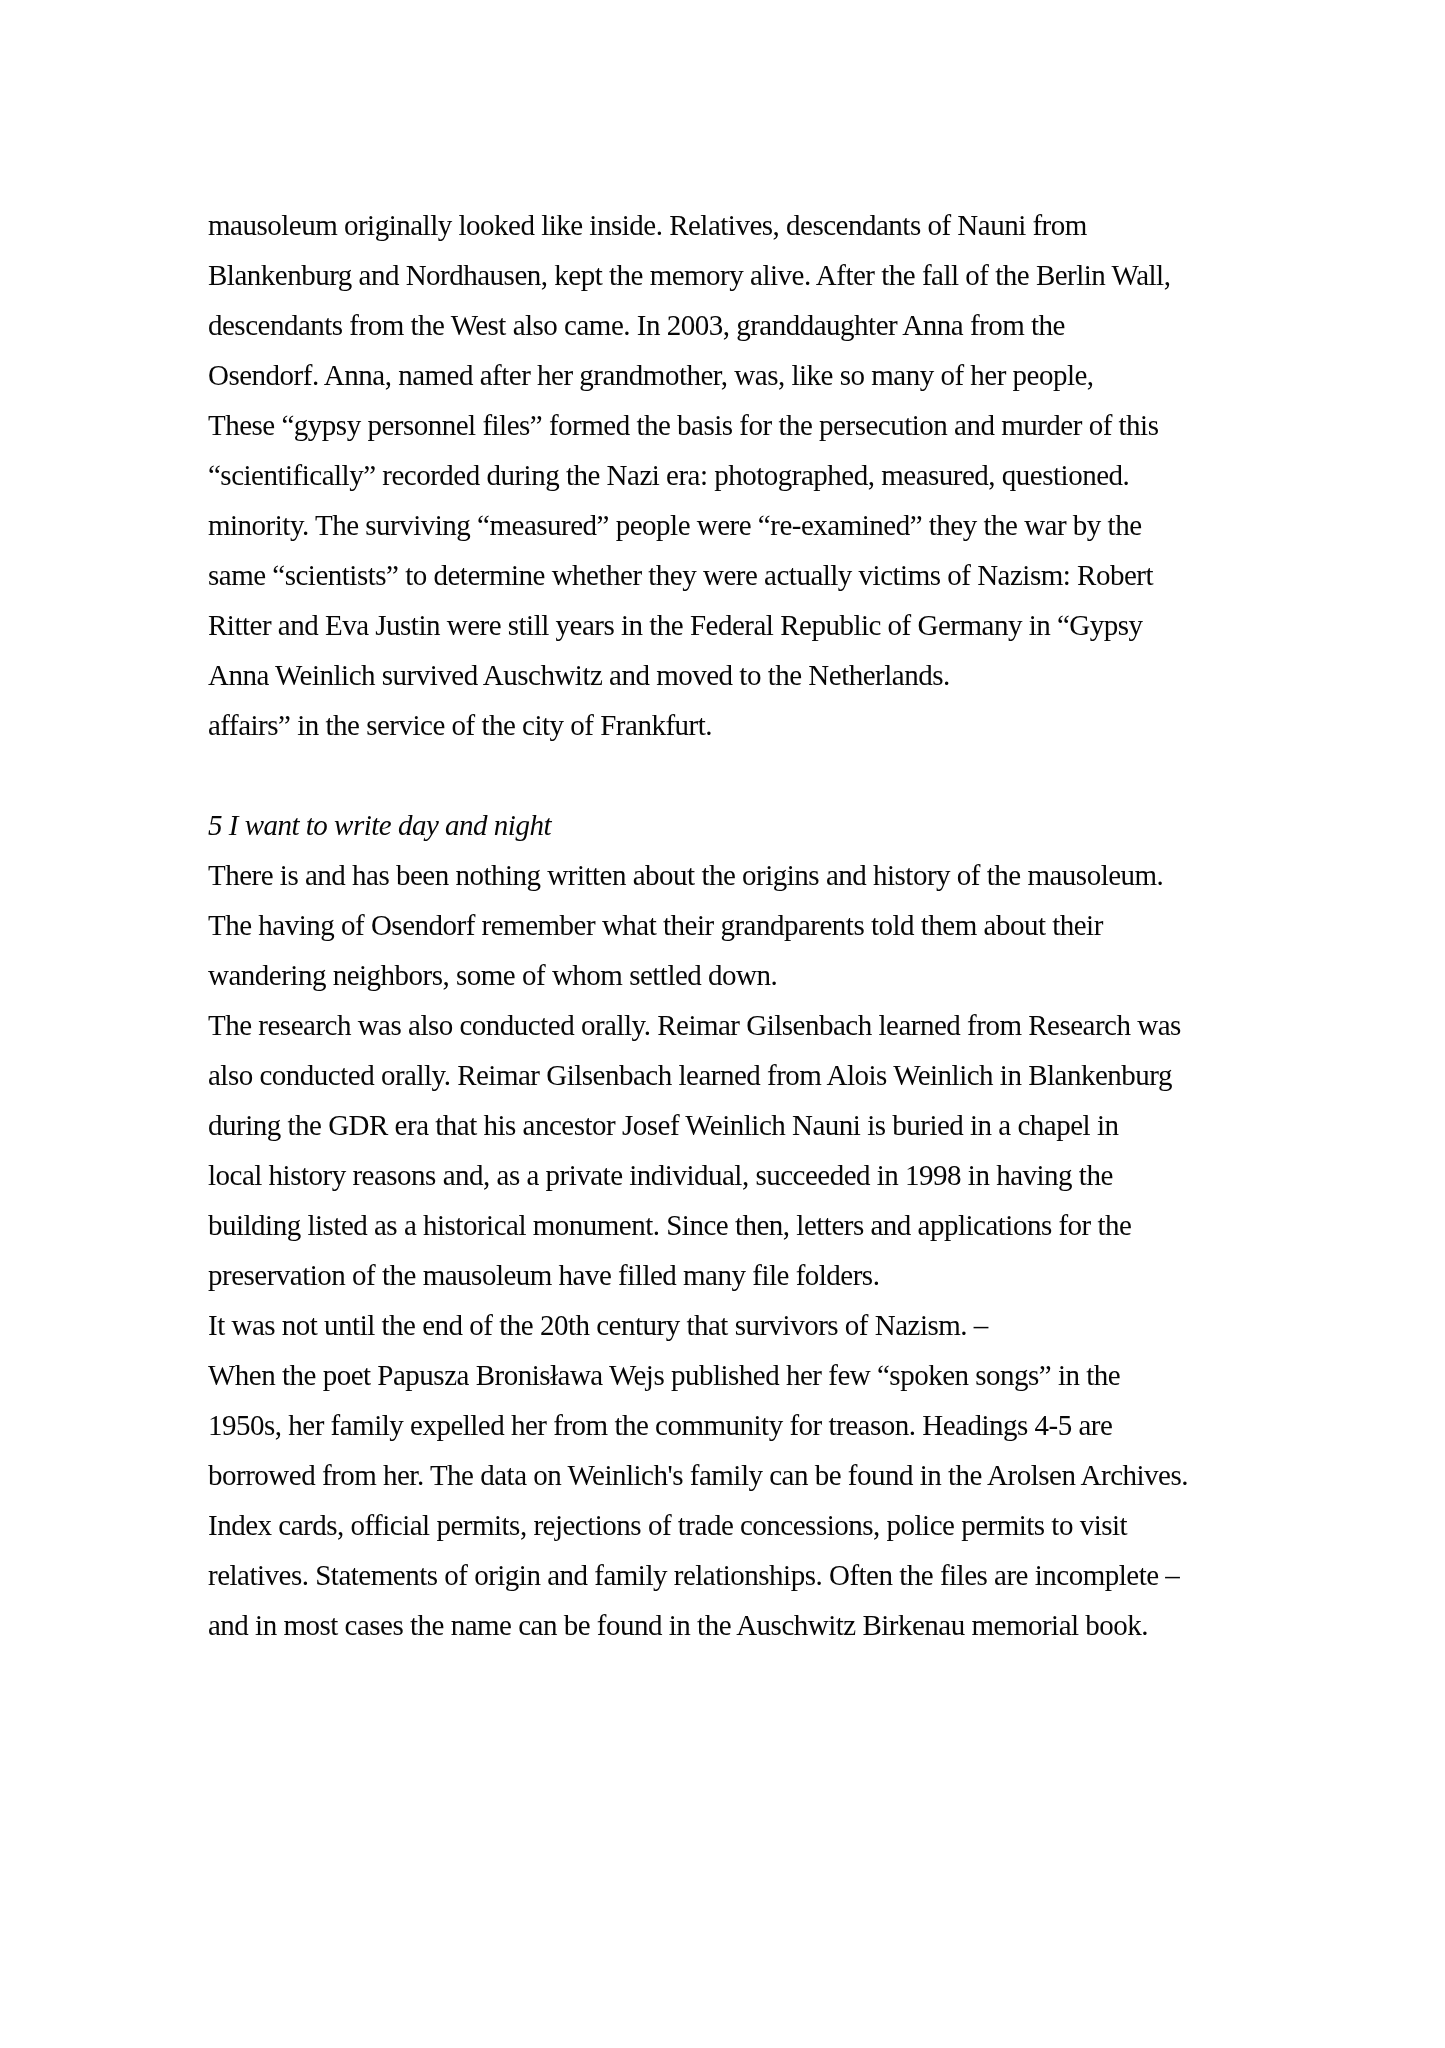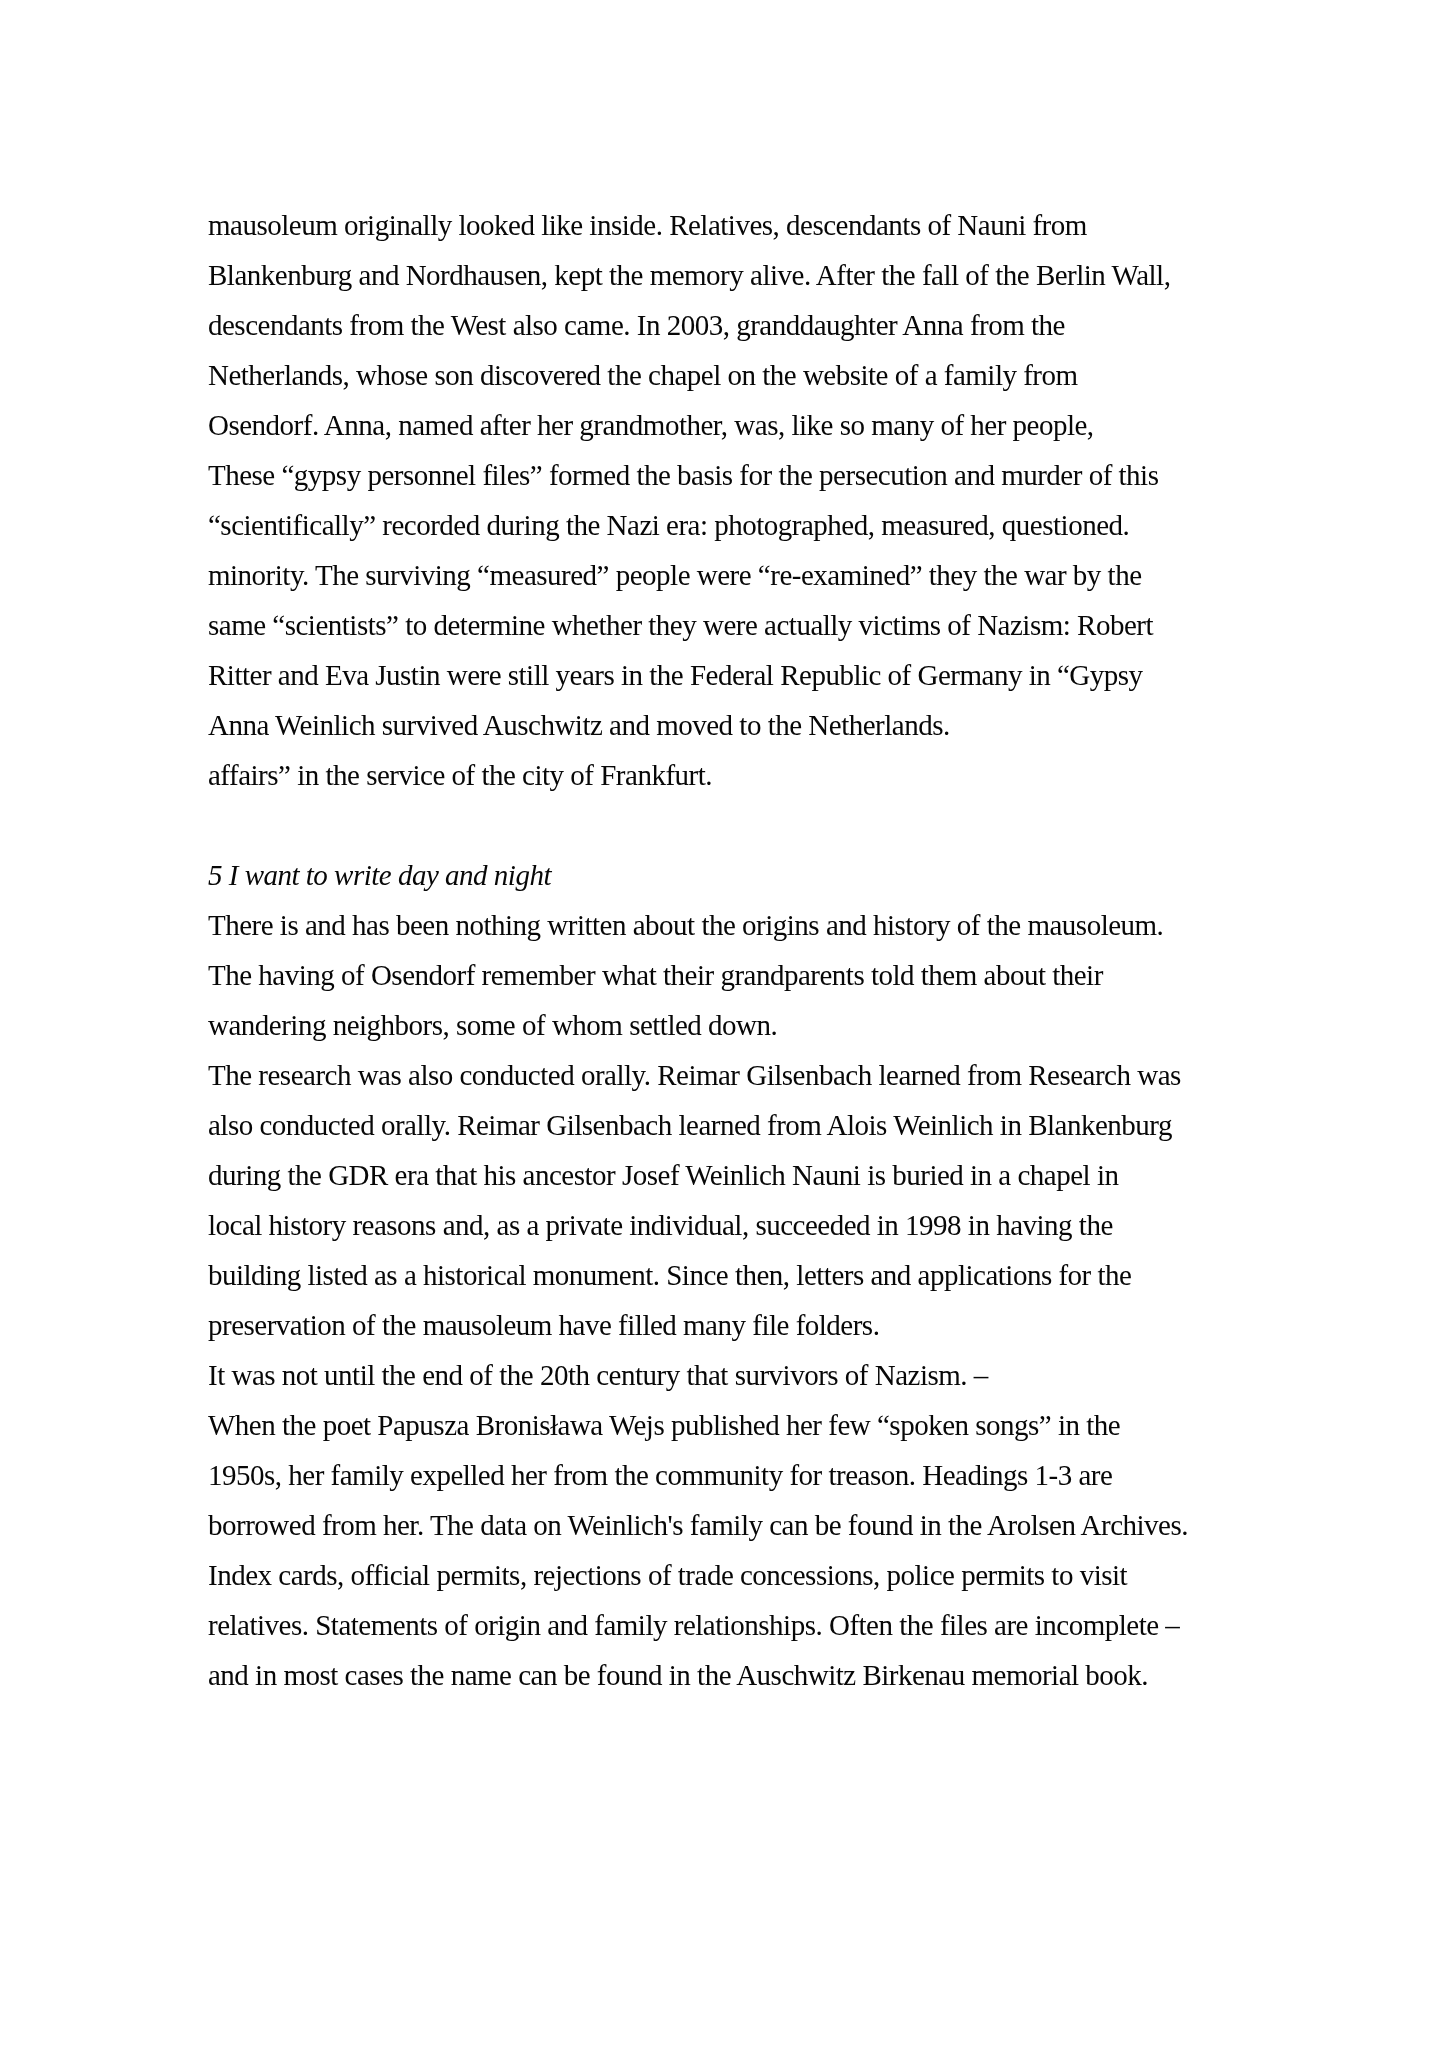--- a/index.html
+++ b/index.html
@@ -45,21 +45,20 @@
 </style>
 </head>
 <body>
 
 <div class="page">
   <div class="text-block">
     <div>
         <div class="line">mausoleum originally looked like inside. Relatives, descendants of Nauni from</div>
         <div class="line">Blankenburg and Nordhausen, kept the memory alive. After the fall of the Berlin Wall,</div>
         <div class="line">descendants from the West also came. In 2003, granddaughter Anna from the</div>
-        <div class="line">Netherlands, whose son discovered the chapel on the website of a family from</div>
         <div class="line">Osendorf. Anna, named after her grandmother, was, like so many of her people,</div>
         <div class="line">These “gypsy personnel files” formed the basis for the persecution and murder of this</div>
         <div class="line">“scientifically” recorded during the Nazi era: photographed, measured, questioned.</div>
         <div class="line">minority. The surviving “measured” people were “re-examined” they the war by the</div>
         <div class="line">same “scientists” to determine whether they were actually victims of Nazism: Robert</div>
         <div class="line">Ritter and Eva Justin were still years in the Federal Republic of Germany in “Gypsy</div>
         <div class="line">Anna Weinlich survived Auschwitz and moved to the Netherlands.</div>
         <div class="line">affairs” in the service of the city of Frankfurt.</div>
       </div>
     <div class="line blank"></div>
@@ -69,21 +68,21 @@
         <div class="line">The having of Osendorf remember what their grandparents told them about their</div>
         <div class="line">wandering neighbors, some of whom settled down.</div>
         <div class="line">The research was also conducted orally. Reimar Gilsenbach learned from Research was</div>
         <div class="line">also conducted orally. Reimar Gilsenbach learned from Alois Weinlich in Blankenburg</div>
         <div class="line">during the GDR era that his ancestor Josef Weinlich Nauni is buried in a chapel in</div>
         <div class="line">local history reasons and, as a private individual, succeeded in 1998 in having the</div>
         <div class="line">building listed as a historical monument. Since then, letters and applications for the</div>
         <div class="line">preservation of the mausoleum have filled many file folders.</div>
         <div class="line">It was not until the end of the 20th century that survivors of Nazism. –</div>
         <div class="line">When the poet Papusza Bronisława Wejs published her few “spoken songs” in the</div>
-        <div class="line">1950s, her family expelled her from the community for treason. Headings 1-3 are</div>
+        <div class="line">1950s, her family expelled her from the community for treason. Headings 4-5 are</div>
         <div class="line">borrowed from her. The data on Weinlich's family can be found in the Arolsen Archives.</div>
         <div class="line">Index cards, official permits, rejections of trade concessions, police permits to visit</div>
         <div class="line">relatives. Statements of origin and family relationships. Often the files are incomplete –</div>
         <div class="line">and in most cases the name can be found in the Auschwitz Birkenau memorial book.</div>
       </div>
   </div>
   <div class="page-number">4</div>
 </div>
 
 </body></html>

